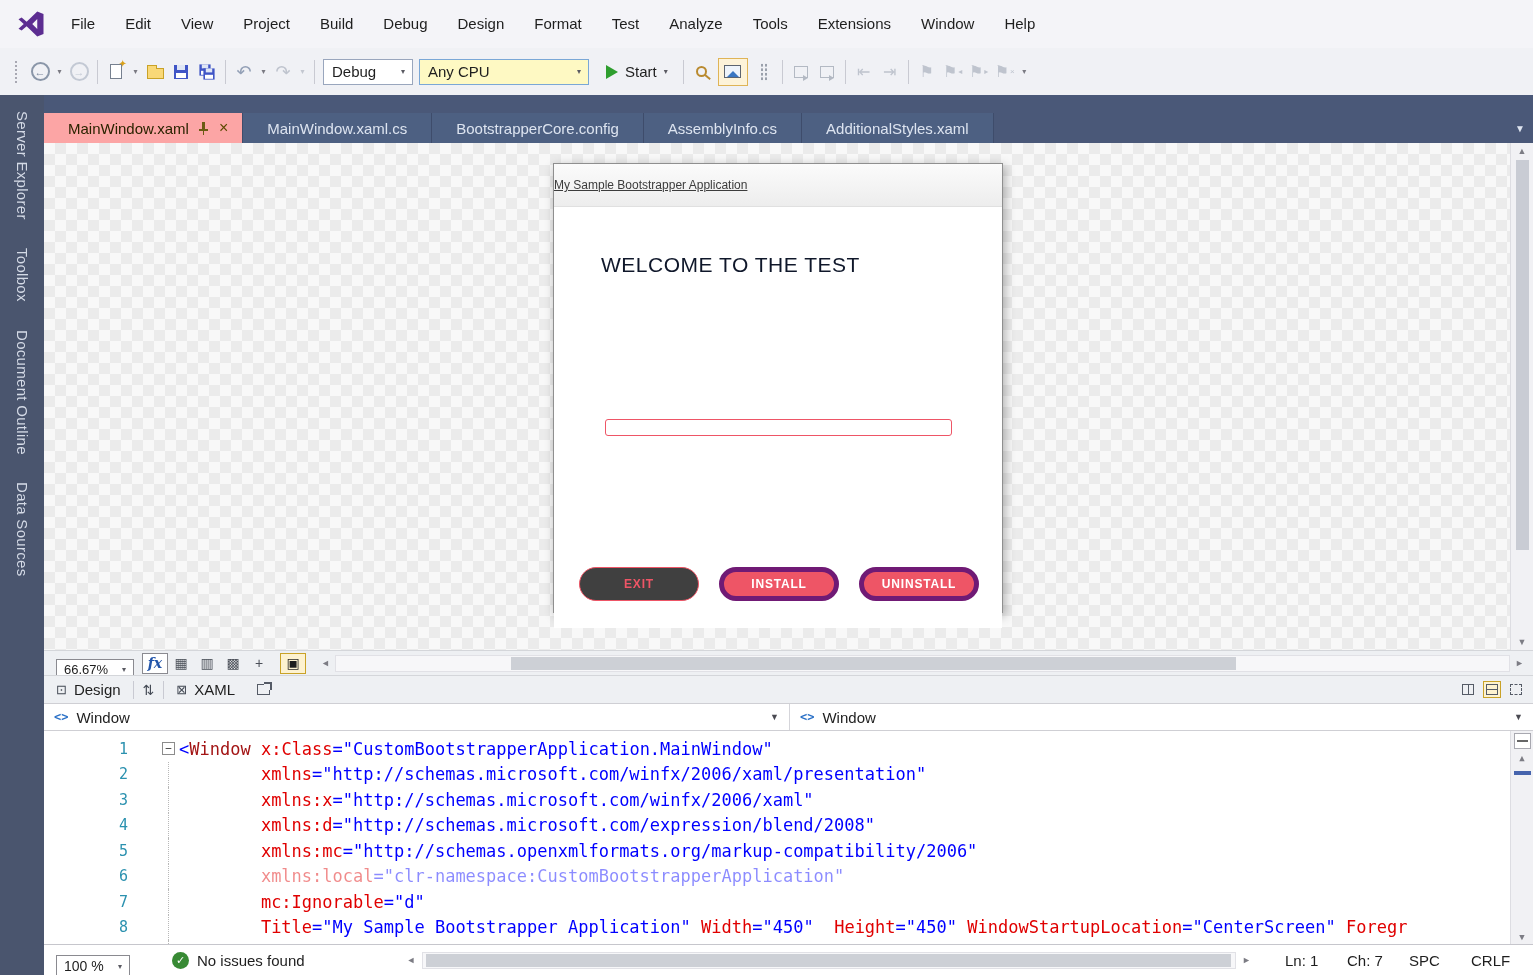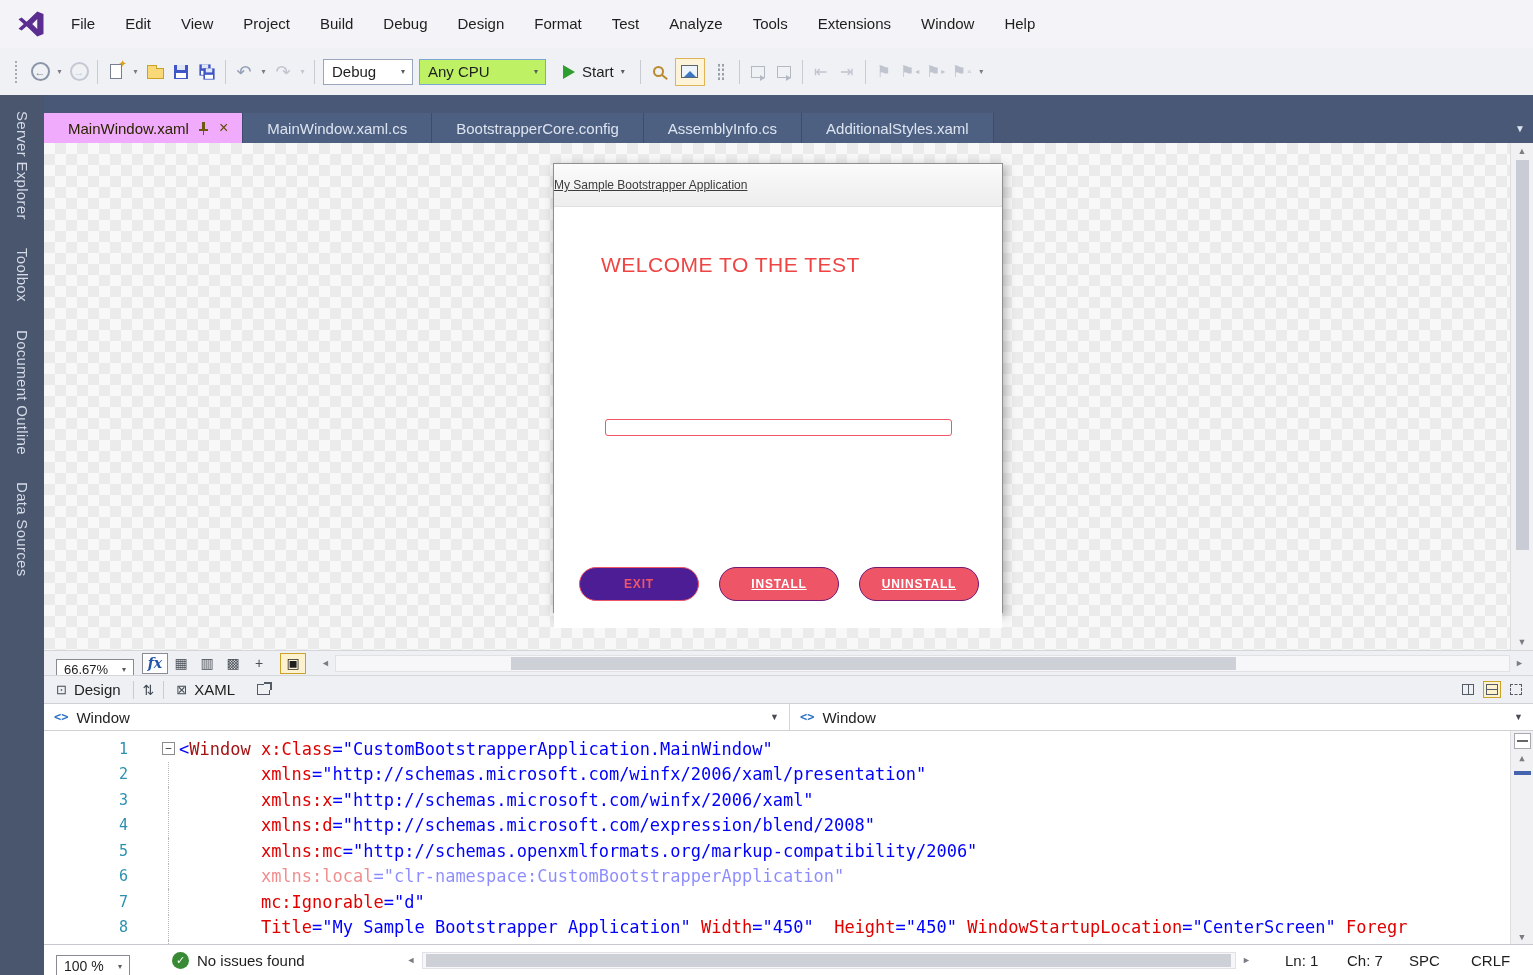--- a/index.html
+++ b/index.html
@@ -38,21 +38,21 @@
   .icon-floppy { width:14px; height:14px; background:#4055c6; position:relative; }
   .icon-floppy::before { content:''; position:absolute; top:0; left:3px; width:8px; height:5px; background:#dfe6f5; }
   .icon-floppy::after { content:''; position:absolute; bottom:1px; left:2px; width:10px; height:5px; background:#fff; }
   .floppy-all { position:relative; width:18px; height:18px; }
   .floppy-all .icon-floppy { position:absolute; left:0; top:0; transform:scale(.8); }
   .floppy-all .icon-floppy:last-child { left:4px; top:4px; }
   .undo-glyph { font-size:18px; }
   .tb-combo { height:26px; background:#fff; border:1px solid #99a6bd; display:flex; align-items:center; padding:0 0 0 8px; margin:0 3px; font-size:15px; }
   .tb-combo .cbx-caret, .zoom-combo .cbx-caret { width:18px; text-align:center; font-size:8px; color:#5a5a62; }
   .tb-combo.cfg { width:90px; }
-  .tb-combo.platform { width:127px; background:#bef264; border-color:#7aa7d6; }
+  .tb-combo.platform { width:170px; background:#fef9c3; border-color:#7aa7d6; }
   .start-btn { display:flex; align-items:center; gap:7px; padding:0 6px 0 10px; height:28px; margin:0 4px; }
   .play { width:0; height:0; border-left:12px solid #2e9e2e; border-top:7px solid transparent; border-bottom:7px solid transparent; }
   .tb-btn-pressed { border:1px solid #dfb457; background:#fdf3d9; width:30px; height:28px; display:flex; align-items:center; justify-content:center; margin:0 3px; }
   .icon-image { width:17px; height:13px; border:1px solid #5c6470; background:#eef4fb; position:relative; overflow:hidden; }
   .icon-image::after { content:''; position:absolute; left:1px; bottom:-1px; border-left:7px solid transparent; border-right:7px solid transparent; border-bottom:7px solid #3a77c2; }
   .dots2 { width:8px; height:18px; background-image:radial-gradient(#9aa0ab 1px, transparent 1.2px); background-size:4px 4.5px; }
   .icon-boxarrow { width:14px; height:12px; border:1px solid #b3b9c3; position:relative; }
   .icon-boxarrow::after { content:''; position:absolute; right:-4px; bottom:-4px; border:3px solid transparent; border-left:5px solid #b3b9c3; }
   .bookmark { position:relative; }
   .bookmark .mini { font-size:8px; margin-left:1px; }
@@ -60,45 +60,45 @@
   
   .main { flex:1; display:flex; min-height:0; }
   .side-strip { width:44px; background:#4a556e; flex:none; display:flex; flex-direction:column; align-items:center; padding-top:16px; gap:28px; }
   .side-tab { writing-mode:vertical-rl; color:#d4dae6; font-size:15px; letter-spacing:.3px; cursor:default; }
   .doc-col { flex:1; display:flex; flex-direction:column; min-width:0; }
 
   
   .tabbar { height:48px; background:#4a5878; display:flex; align-items:flex-end; position:relative; flex:none; }
   .tabs { display:flex; align-items:flex-end; }
   .tab { height:30px; padding:0 24px; display:flex; align-items:center; gap:9px; background:#4d6082; color:#dde4f0; font-size:15px; border-right:1px solid #3e4c6b; cursor:default; white-space:nowrap; }
-  .tab.active { background:#f0abfc; color:#2b2300; padding-right:12px; }
+  .tab.active { background:#fca5a5; color:#2b2300; padding-right:12px; }
   .pin-icon { width:10px; height:14px; position:relative; display:inline-block; }
   .pin-icon::before { content:''; position:absolute; left:4px; top:1px; width:3px; height:7px; background:#6b5a13; }
   .pin-icon::after { content:''; position:absolute; left:1px; top:8px; width:9px; height:2px; background:#6b5a13; }
   .pin-icon i { position:absolute; left:5px; top:10px; width:1px; height:4px; background:#6b5a13; }
   .tab-close { font-size:16px; color:#5c4a00; line-height:1; padding:0 2px; }
   .tab-overflow { position:absolute; right:8px; bottom:9px; color:#dfe5f0; font-size:10px; }
 
   
   .design { position:relative; height:507px; flex:none; overflow:hidden;
     background-color:#f8f8f8;
     background-image:
       linear-gradient(45deg,#ebebeb 25%,transparent 25%,transparent 75%,#ebebeb 75%),
       linear-gradient(45deg,#ebebeb 25%,transparent 25%,transparent 75%,#ebebeb 75%);
     background-size:22px 22px; background-position:0 0,11px 11px; }
   .preview { position:absolute; left:509px; top:20px; width:450px; height:450px; background:#fff; border:1px solid #8f8f8f; box-shadow:2px 3px 10px rgba(0,0,0,.3); }
   .preview-titlebar { height:43px; background:linear-gradient(#fbfbfb,#ededed); border-bottom:1px solid #e0e0e0; display:flex; align-items:center; font-size:12px; color:#3c3c3c;text-decoration:underline; }
   .preview-body { position:relative; height:421px; background:#fff; }
-  .pv-small { position:absolute; left:47px; top:46px; font-size:21px; color:#ef4444; letter-spacing:.5px; }
+  .pv-small { position:absolute; left:47px; top:46px; font-size:21px; color:#0f172a; letter-spacing:.5px; }
   .pv-big { position:absolute; left:45px; top:70px; font-size:43px; font-weight:bold; color:#ee5566; line-height:46px; letter-spacing:.5px; }
   .pv-bar { position:absolute; left:51px; top:212px; width:347px; height:17px; border:1.5px solid #ee5566; border-radius:3px; background:#fff; }
   .pv-buttons { position:absolute; left:25px; top:360px; display:flex; gap:20px; }
   .pv-btn { width:120px; height:34px; border-radius:17px; font-size:12px; font-weight:bold; letter-spacing:.8px; display:flex; align-items:center; justify-content:center; cursor:default; }
-  .pv-btn.outline { background:#4c1d95; border:1px solid #ee5566; color:#ee5566; }
-  .pv-btn.filled { background:#ee5566; border:1px solid #701a75; color:#fff;text-decoration:underline; }
+  .pv-btn.outline { background:#404040; border:1px solid #ee5566; color:#ee5566; }
+  .pv-btn.filled { background:#ee5566; border:5px solid #701a75; color:#fff; }
   .design-vscroll { position:absolute; right:0; top:0; width:23px; height:100%; background:#f1f1f4; border-left:1px solid #dddde2; display:flex; flex-direction:column; align-items:center; padding:3px 0; }
   .arr { font-size:9px; color:#7c7c84; }
   .vthumb { width:13px; height:390px; background:#c9ccd4; margin-top:4px; }
 
   
   .scrollrow { height:25px; background:#eef0f3; border-top:1px solid #d4d6da; display:flex; align-items:center; flex:none; padding-right:4px; }
   .zoom-combo { margin-left:12px; width:78px; height:21px; background:#fff; border:1px solid #8a8a90; display:flex; align-items:center; padding-left:7px; font-size:13px; flex:none;margin-top:12px; }
   .zoom-combo span:first-child { flex:1; }
   .sr-btn { min-width:26px; height:21px; border:1px solid #8a8a90; background:#fff; margin-left:8px; display:flex; align-items:center; justify-content:center; font-size:14px; flex:none; }
   .sr-btn.fx { font-family:"DejaVu Serif", serif; font-style:italic; color:#2255aa; font-weight:bold; }

